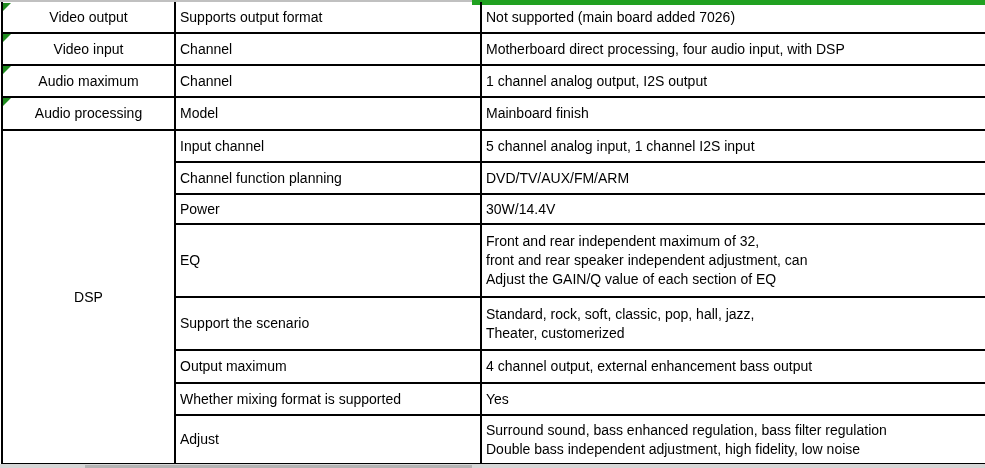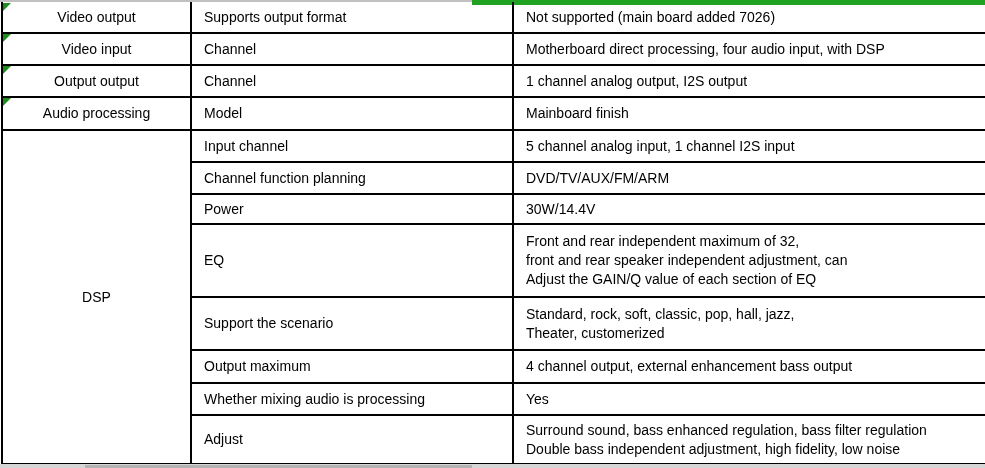--- a/index.html
+++ b/index.html
@@ -45,21 +45,21 @@
   table.spec {
     position: absolute;
     left: 1px; top: 2px;
     border-collapse: collapse;
     table-layout: fixed;
     width: 982px;
     font-size: 14px;
   }
   table.spec td {
     border: 2px solid #000000;
-    padding: 1px 12px;
+    padding: 1px 4px;
     vertical-align: middle;
     overflow: hidden;
     white-space: pre-line;
     line-height: 19px;
   }
   table.spec tr.r0 td { border-top: none; } 
   td.cat {
     text-align: center;
     width: 163px;
   }
@@ -110,21 +110,21 @@
       <td class="cat">Video output</td>
       <td class="prop">Supports output format</td>
       <td class="val">Not supported (main board added 7026)</td>
     </tr>
     <tr class="h32">
       <td class="cat">Video input</td>
       <td class="prop">Channel</td>
       <td class="val">Motherboard direct processing, four audio input, with DSP</td>
     </tr>
     <tr class="h32">
-      <td class="cat">Output output</td>
+      <td class="cat">Audio maximum</td>
       <td class="prop">Channel</td>
       <td class="val">1 channel analog output, I2S output</td>
     </tr>
     <tr class="h33">
       <td class="cat">Audio processing</td>
       <td class="prop">Model</td>
       <td class="val">Mainboard finish</td>
     </tr>
     <tr class="h32">
       <td class="cat dsp" rowspan="8">DSP</td>
@@ -148,21 +148,21 @@
     <tr class="h53">
       <td class="prop">Support the scenario</td>
       <td class="val">Standard, rock, soft, classic, pop, hall, jazz,
 Theater, customerized</td>
     </tr>
     <tr class="h33">
       <td class="prop">Output maximum</td>
       <td class="val">4 channel output, external enhancement bass output</td>
     </tr>
     <tr class="h32">
-      <td class="prop">Whether mixing audio is processing</td>
+      <td class="prop">Whether mixing format is supported</td>
       <td class="val">Yes</td>
     </tr>
     <tr class="h49">
       <td class="prop">Adjust</td>
       <td class="val">Surround sound, bass enhanced regulation, bass filter regulation
 Double bass independent adjustment, high fidelity, low noise</td>
     </tr>
   </tbody>
     </table>
 

